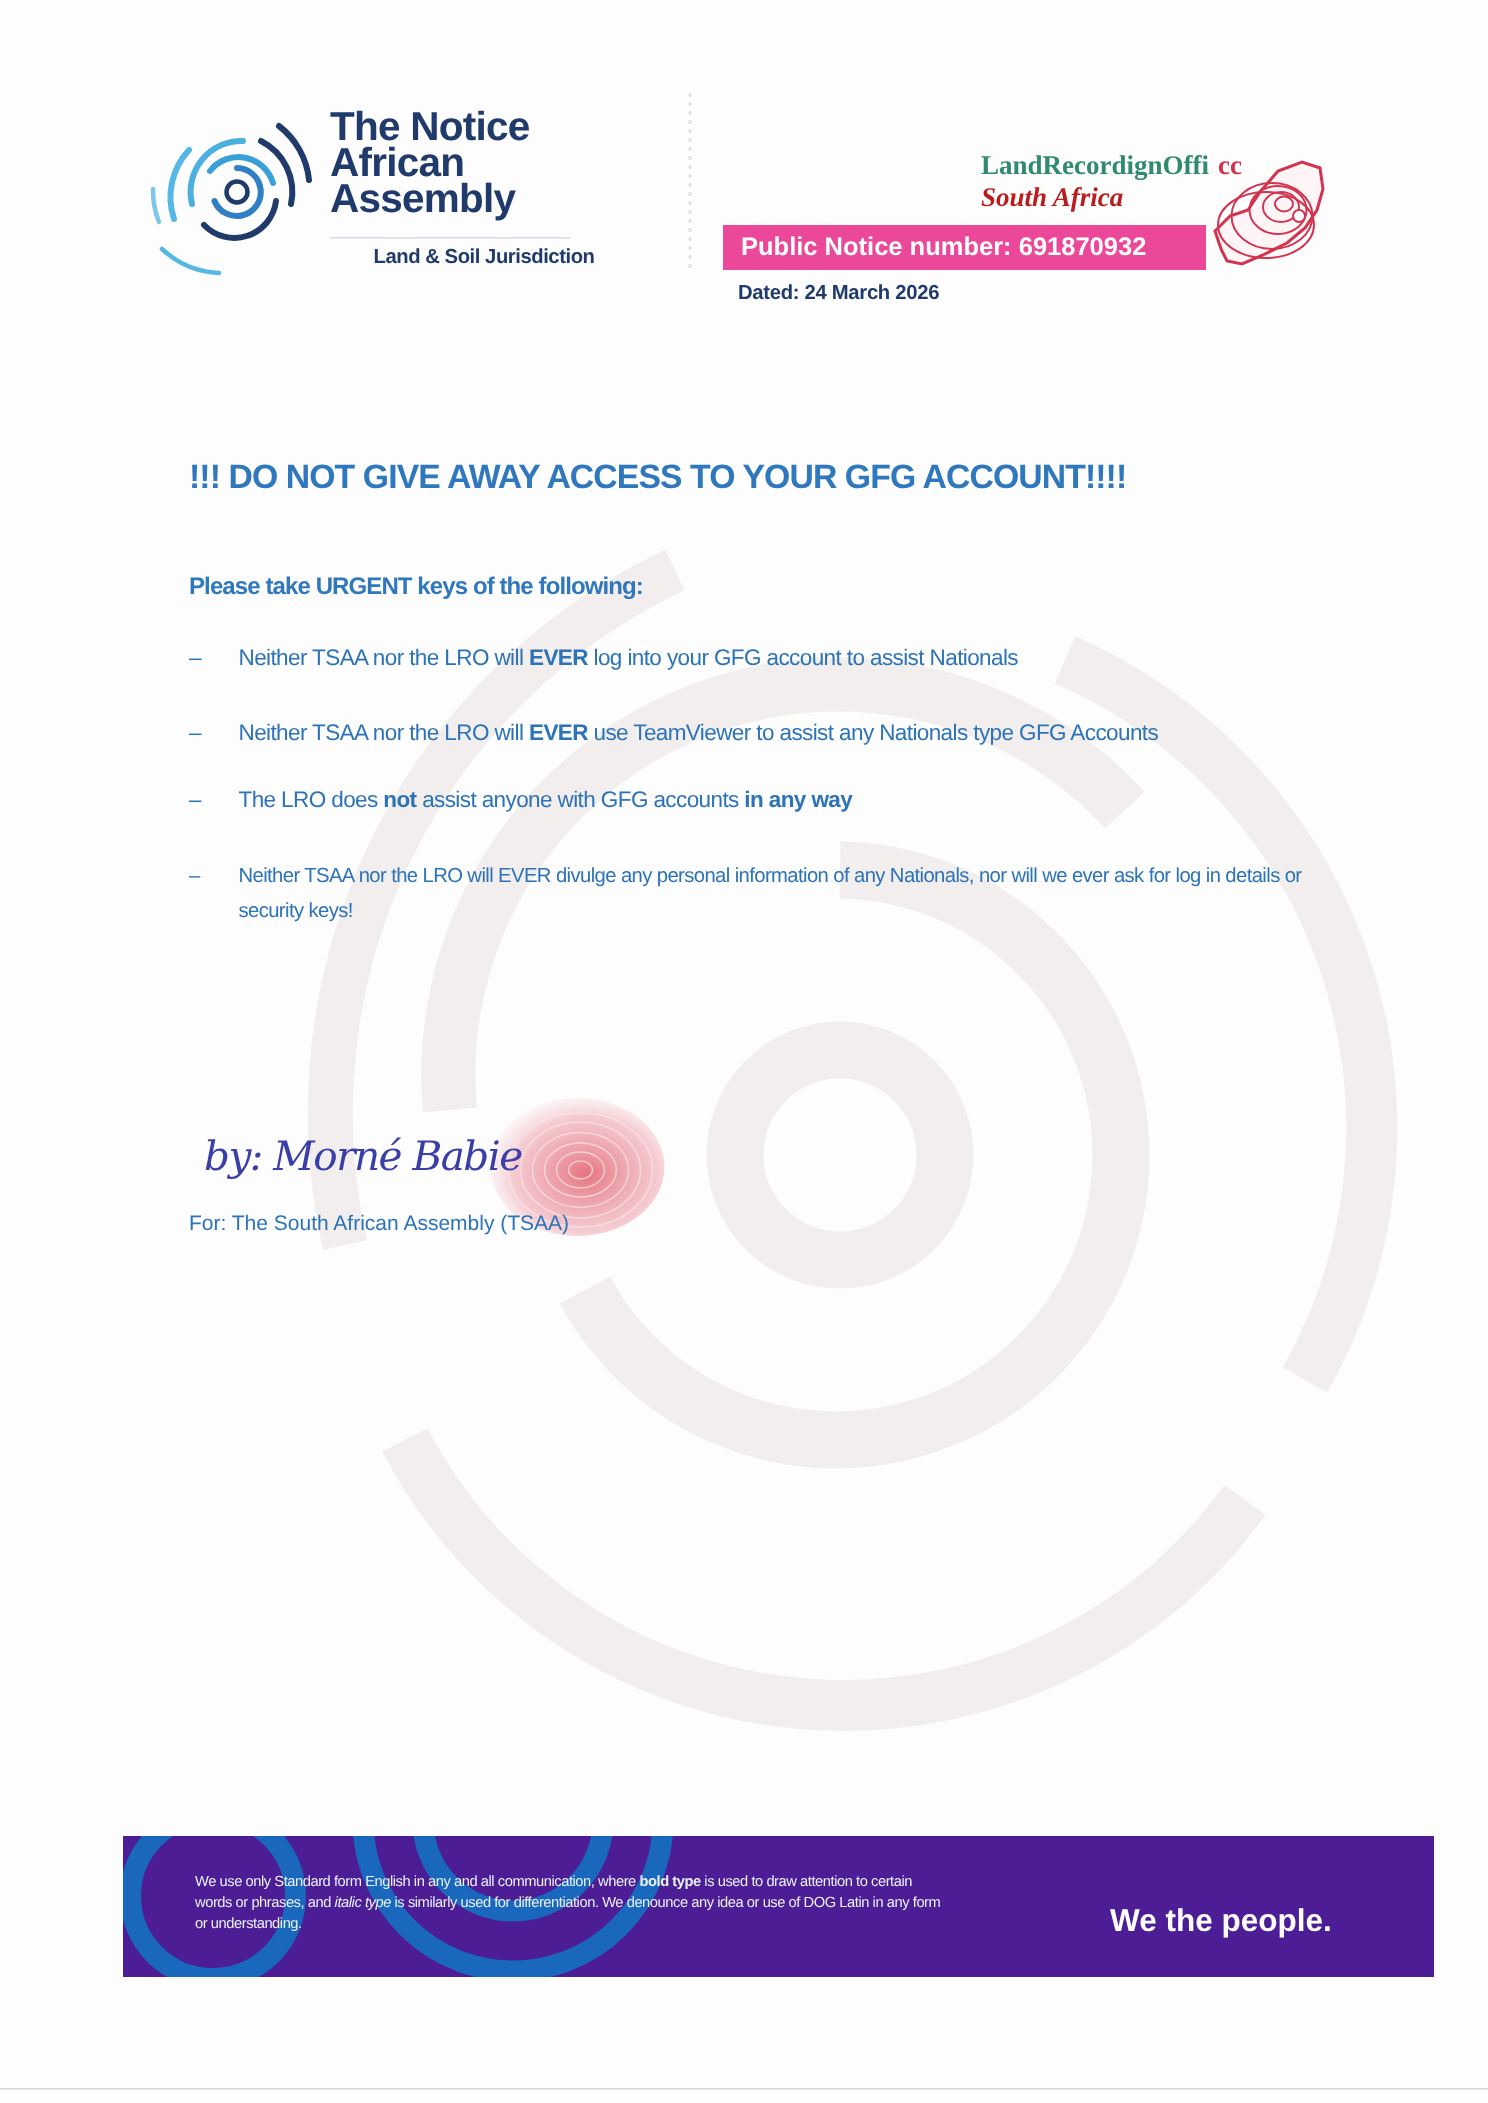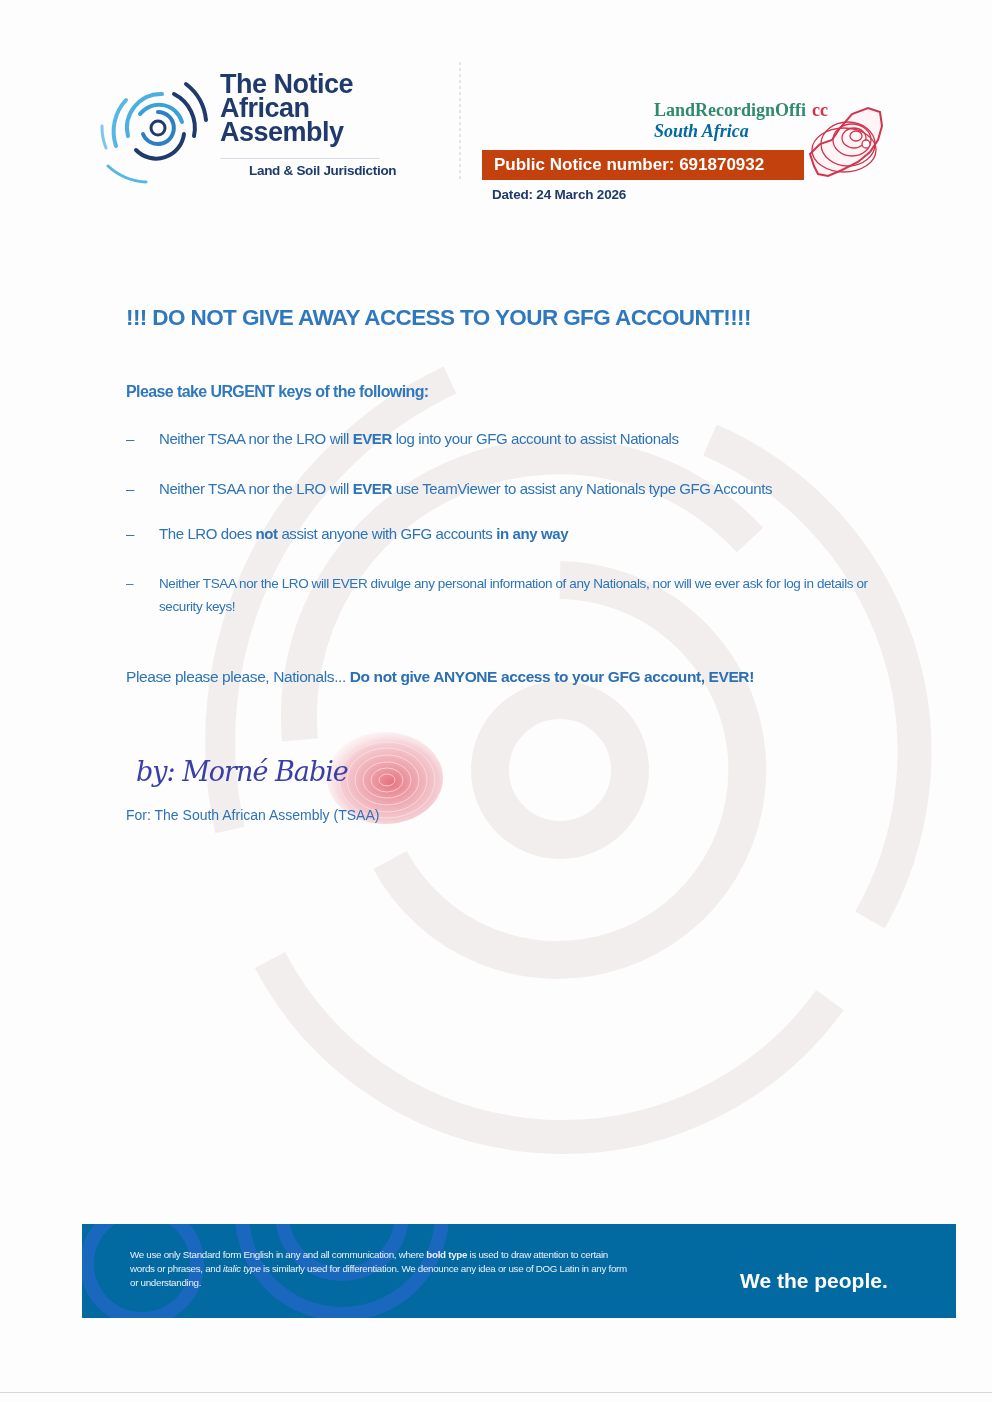--- a/index.html
+++ b/index.html
@@ -20,23 +20,23 @@
       font-weight: bold; font-size: 27px; line-height: 24px; color: #1f3a6b; letter-spacing: -0.5px; }
     .logo-sub { position: absolute; left: 124px; top: 93px; width: 200px; font-size: 13.5px; font-weight: bold; color: #1f3a6b; white-space: nowrap; letter-spacing: -0.3px; margin-left: 29px; }
     .logo-rule { position: absolute; left: 124px; top: 88px; width: 160px; height: 1px; background: #d8dde6; }
 
     .dotted-divider { position: absolute; left: 459px; top: 62px; width: 2px; height: 120px;
       background-image: linear-gradient(#e4e4e4 50%, transparent 50%); background-size: 2px 6px; }
 
     
     .lro-name { position: absolute; left: 654px; top: 100px; font-family: "Liberation Serif", serif; font-weight: bold; font-size: 18px; color: #2f8a6e; white-space: nowrap; }
     .lro-name .cc { color: #d2344f; margin-left: 6px; }
-    .lro-country { position: absolute; left: 654px; top: 121px; font-family: "Liberation Serif", serif; font-style: italic; font-weight: bold; font-size: 18px; color: #0369a1; white-space: nowrap; }
+    .lro-country { position: absolute; left: 654px; top: 121px; font-family: "Liberation Serif", serif; font-style: italic; font-weight: bold; font-size: 18px; color: #b91c1c; white-space: nowrap; }
     .sa-map { position: absolute; left: 806px; top: 104px; width: 80px; height: 76px; }
-    .notice-bar { position: absolute; left: 482px; top: 150px; width: 322px; height: 30px; background: #c2410c; }
+    .notice-bar { position: absolute; left: 482px; top: 150px; width: 322px; height: 30px; background: #ec4899; }
     .notice-text { position: absolute; left: 12px; top: 5px; color: #ffffff; font-weight: bold; font-size: 17px; white-space: nowrap; }
     .dated { position: absolute; left: 492px; top: 187px; color: #1f3a6b; font-weight: bold; font-size: 13.5px; white-space: nowrap; letter-spacing: -0.2px; }
     .headline { position: absolute; left: 126px; top: 305px; font-size: 22.5px; font-weight: bold; color: #2f78bd; white-space: nowrap; letter-spacing: -0.6px; }
     .subhead { position: absolute; left: 126px; top: 383px; font-size: 16px; font-weight: bold; color: #2f78bd; white-space: nowrap; letter-spacing: -0.6px; }
     .bullets { position: absolute; left: 126px; top: 430px; width: 760px; margin: 0; padding: 0; list-style: none; }
     .bullet { position: relative; padding-left: 33px; color: #2c73b8; font-size: 15px; letter-spacing: -0.4px; }
     .bullet .dash { position: absolute; left: 0; top: 0; }
     .bullet b { font-weight: bold; }
     .b1 { position: absolute; top: 0; white-space: nowrap; }
     .b2 { position: absolute; top: 50px; white-space: nowrap; }
@@ -45,21 +45,21 @@
     .plea { position: absolute; left: 126px; top: 668px; font-size: 15.5px; color: #2c73b8; white-space: nowrap; letter-spacing: -0.4px; }
     .plea b { color: #2c6fb4; }
 
     
     .sig-box { position: absolute; left: 126px; top: 728px; width: 310px; height: 100px; }
     .fingerprint { position: absolute; left: 195px; top: 0; width: 125px; height: 100px; }
     .sig-script { position: absolute; left: 10px; top: 28px; font-family: "DejaVu Serif", serif; font-style: italic; font-size: 27px; color: #3a3fa8; white-space: nowrap; letter-spacing: -1px; }
     .sig-for { position: absolute; left: 0; top: 79px; font-size: 14px; color: #2c73b8; white-space: nowrap; }
 
     
-    .footer { position: absolute; left: 82px; top: 1224px; width: 874px; height: 94px; background: #0369a1; overflow: hidden; }
+    .footer { position: absolute; left: 82px; top: 1224px; width: 874px; height: 94px; background: #4c1d95; overflow: hidden; }
     .footer-rings { position: absolute; left: 0; top: 0; width: 874px; height: 94px; }
     .footer-text { position: absolute; left: 48px; top: 24px; width: 500px; color: #e9f1fb; font-size: 9.8px; line-height: 14px; letter-spacing: -0.3px; }
     .footer-slogan { position: absolute; left: 658px; top: 35px; color: #ffffff; font-weight: bold; font-size: 21px; white-space: nowrap; margin-top: 10px; }
 
     .bottom-rule { position: absolute; left: 0; top: 1392px; width: 992px; height: 1px; background: #d6d6d6; }
   </style>
 </head>
 <body>
 
 <div class="page">
@@ -136,23 +136,20 @@
     <li class="bullet b3">
       <span class="dash">–</span>
       <span>The LRO does </span><b>not</b><span> assist anyone with GFG accounts </span><b>in any way</b>
     </li>
     <li class="bullet b4">
       <span class="dash">–</span>
       <span>Neither TSAA nor the LRO will EVER divulge any personal information of any Nationals, nor will we ever ask for log in details or security keys!</span>
     </li>
   </ul>
 
-  <div class="plea">
-    <span>Please please please, Nationals... </span><b>Do not give ANYONE access to your GFG account, EVER!</b>
-  </div>
 
   <div class="sig-box">
     <svg class="fingerprint" viewBox="0 0 125 100">
       <defs>
         <radialGradient id="fpg" cx="55%" cy="55%" r="60%">
           <stop offset="0%" stop-color="#e0505f" stop-opacity="0.8"></stop>
           <stop offset="70%" stop-color="#ec9aa5" stop-opacity="0.5"></stop>
           <stop offset="100%" stop-color="#f6d6db" stop-opacity="0.1"></stop>
         </radialGradient>
       </defs>

